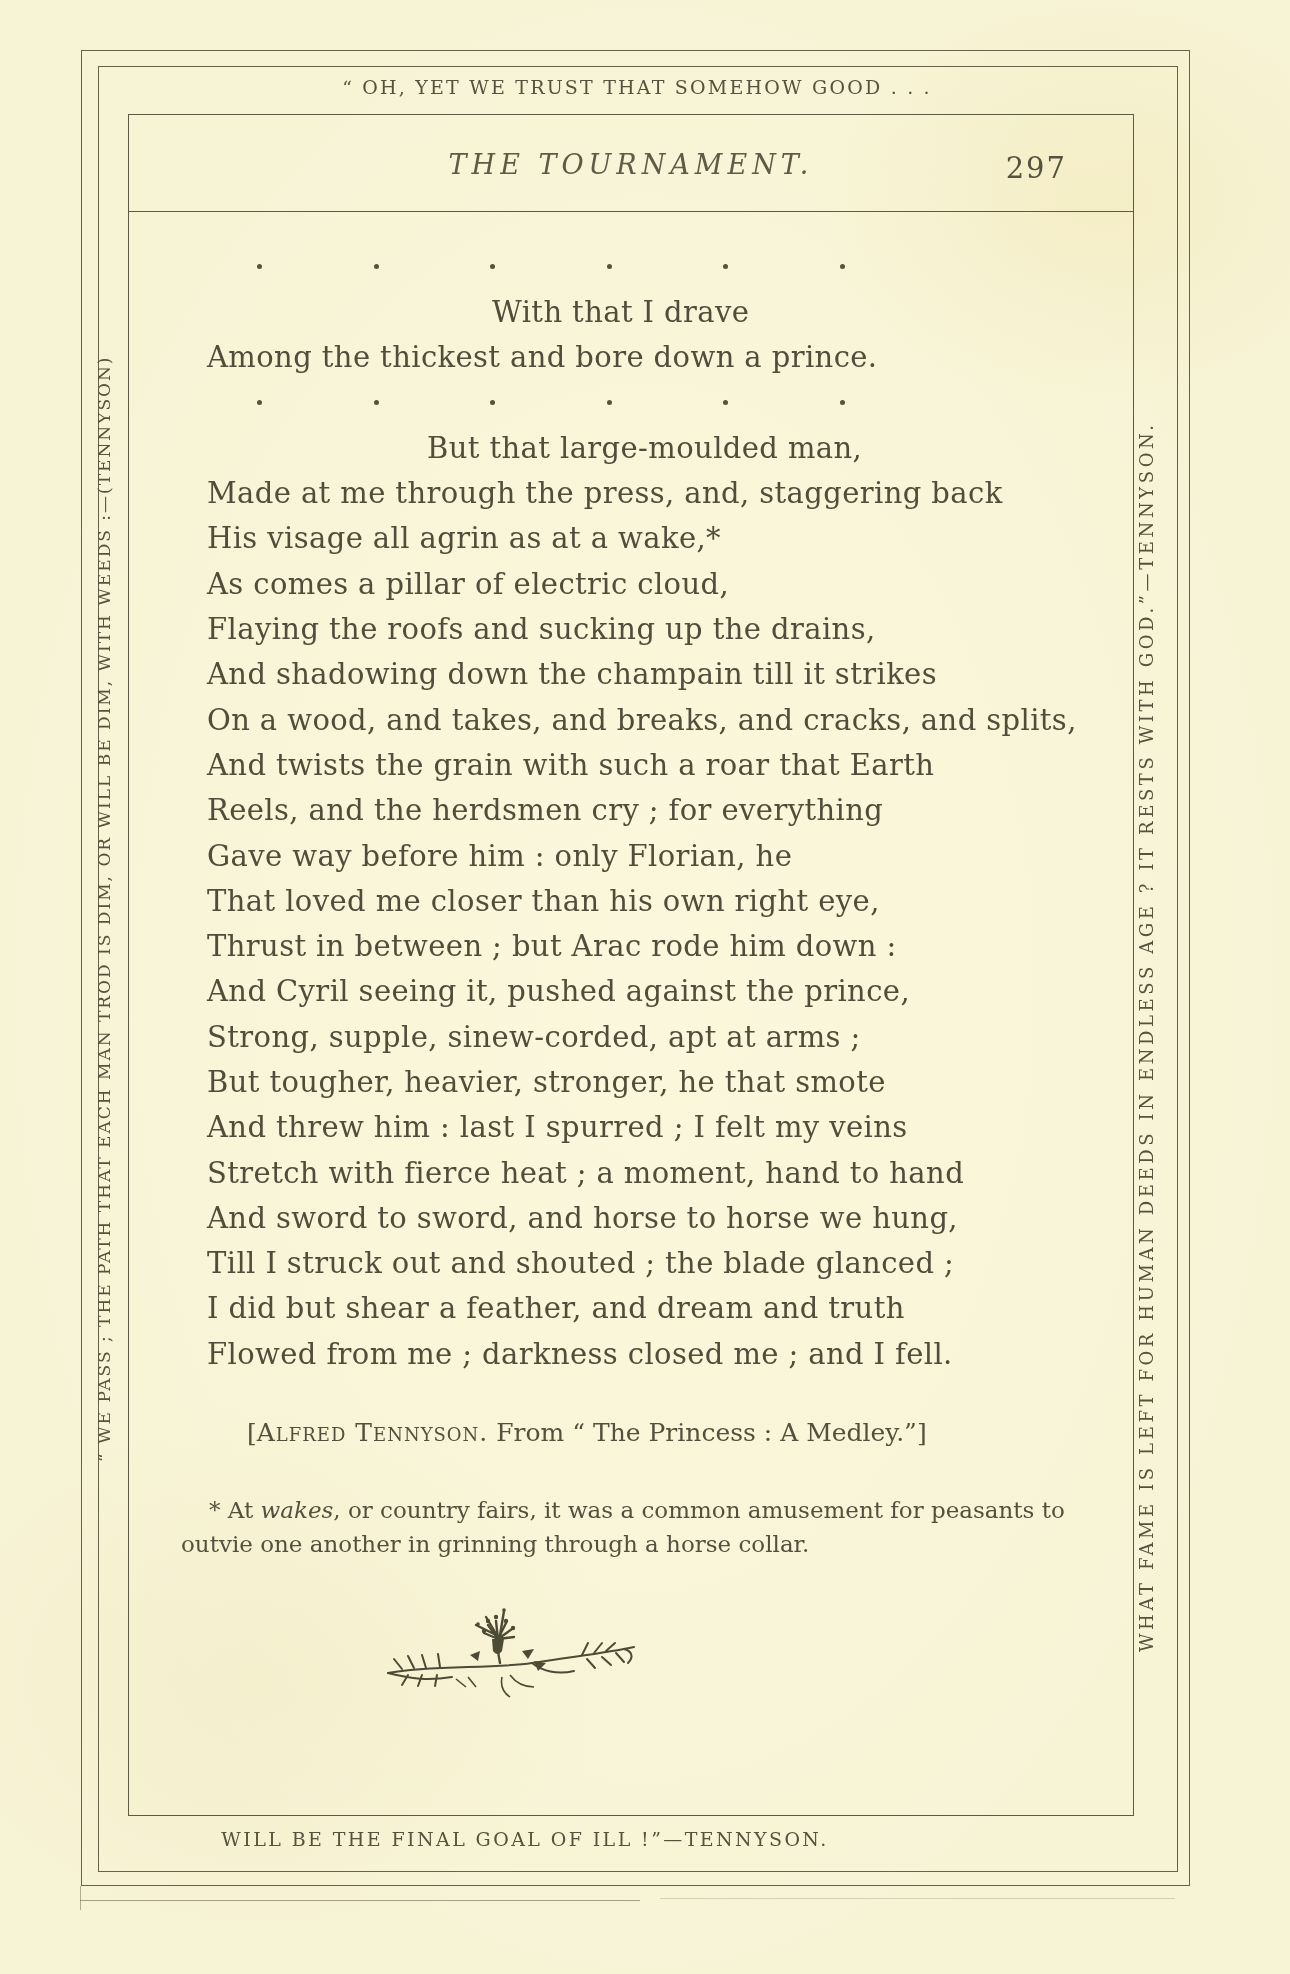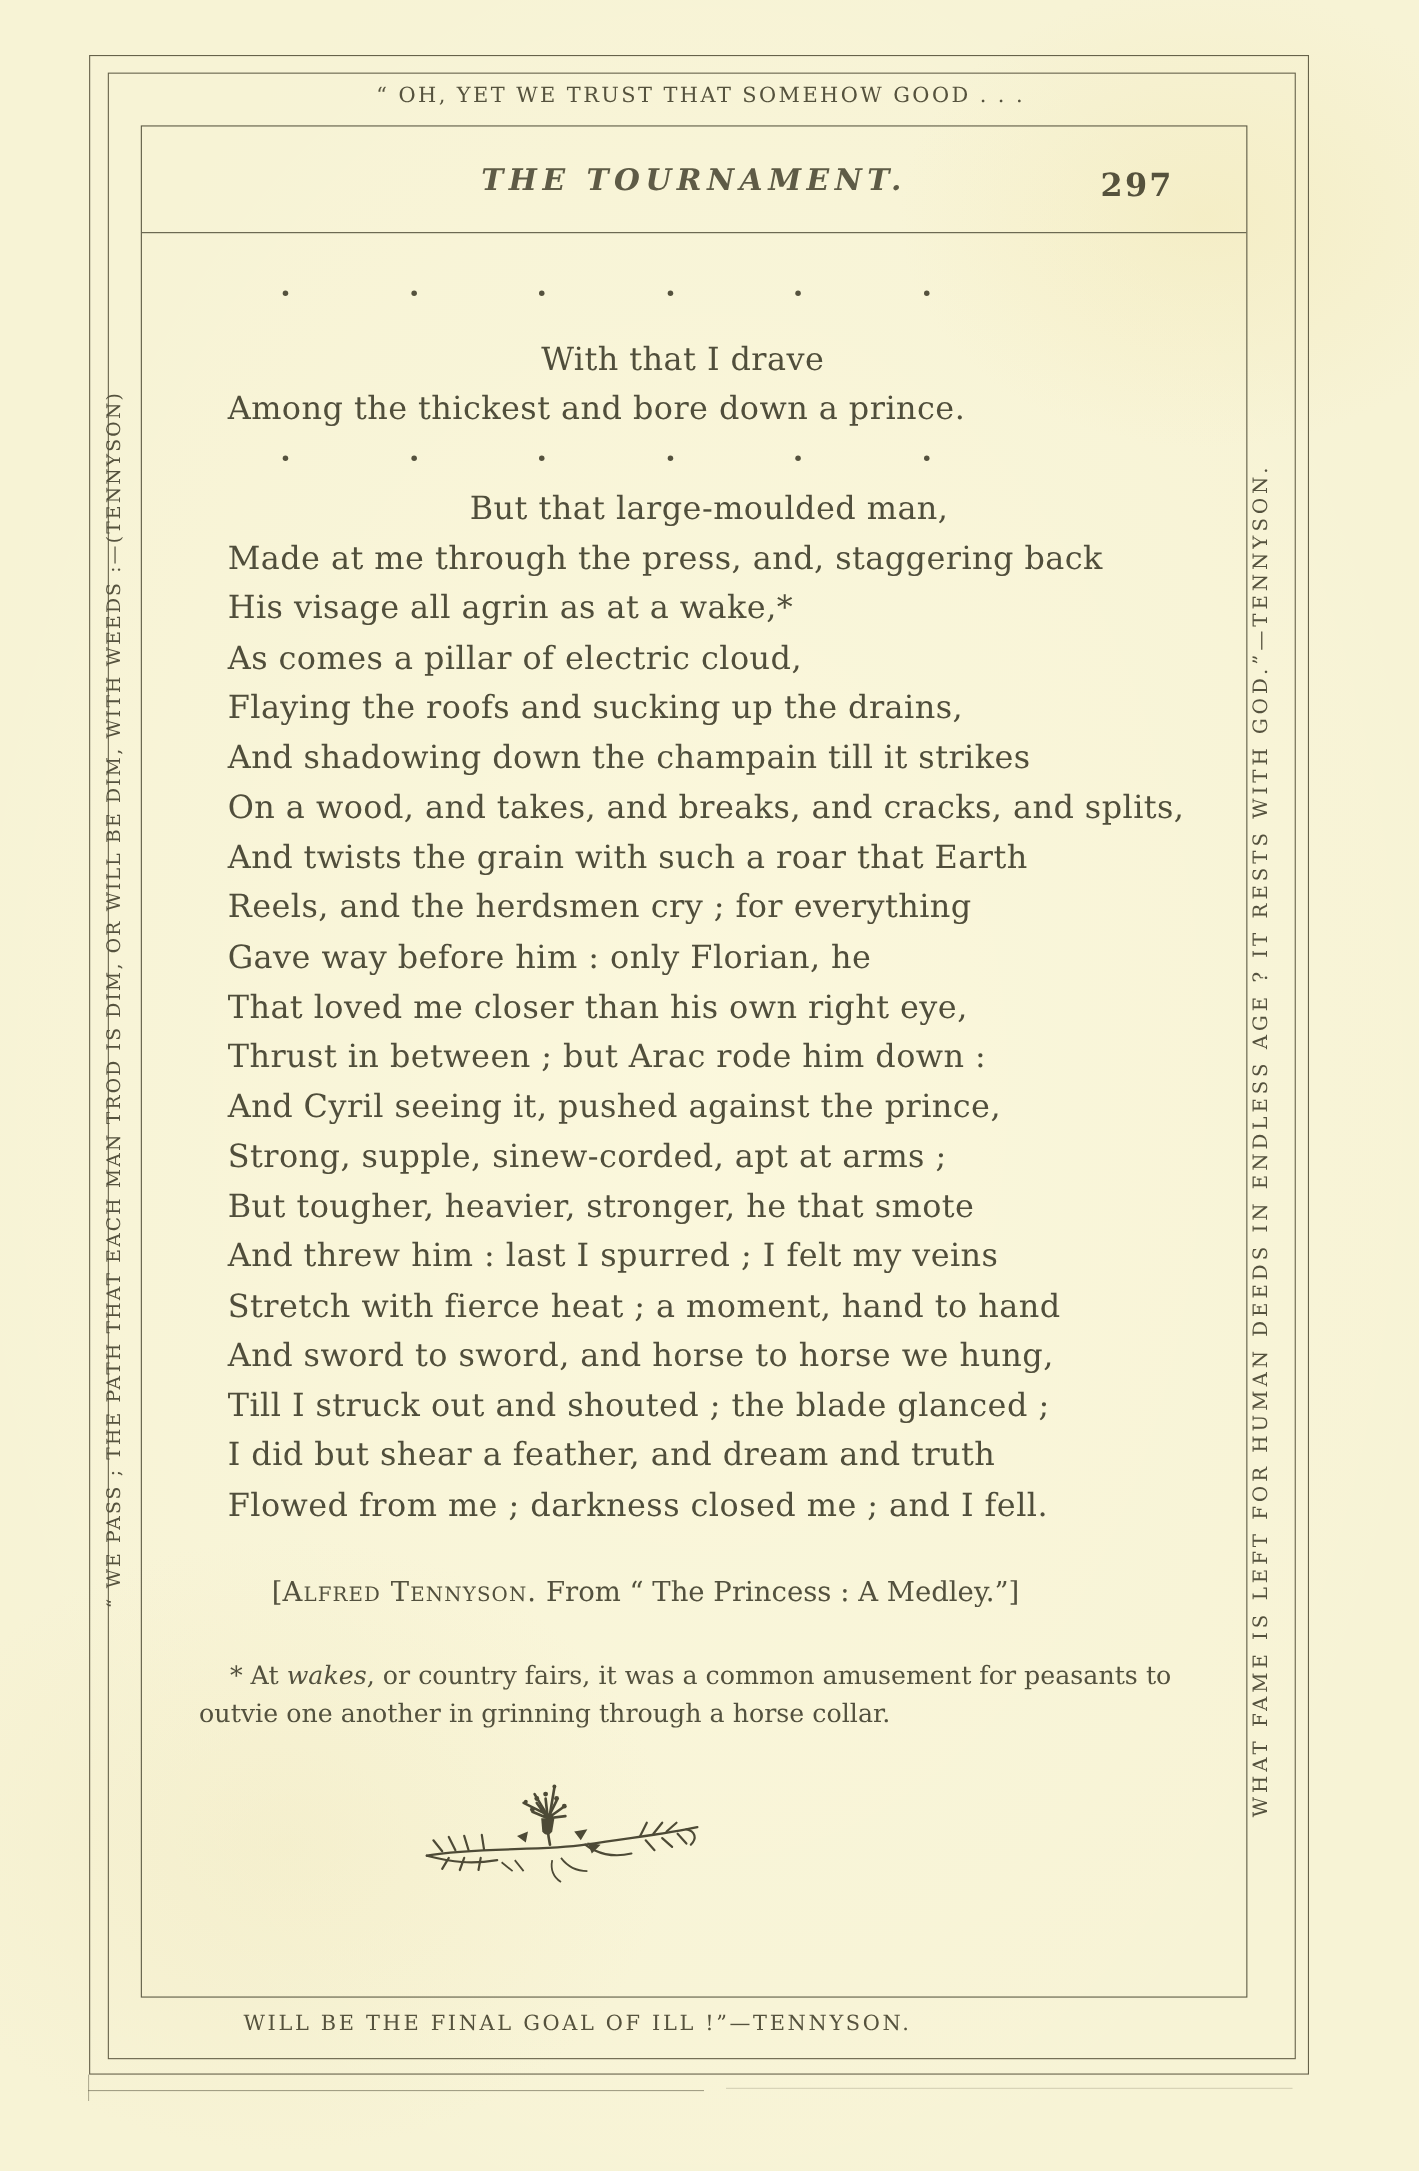--- a/index.html
+++ b/index.html
@@ -20,21 +20,21 @@
 
   .header-quote {
     position:absolute; left:98px; top:76px; width:1078px; text-align:center;
     font-size:19px; letter-spacing:2.2px; color:#55523d; white-space:nowrap;
   }
   .footer-quote {
     position:absolute; left:98px; top:1828px; width:854px; text-align:center;
     font-size:19px; letter-spacing:2.4px; color:#55523d; white-space:nowrap;
   }
 
-  .title-row { position:relative; height:96px; border-bottom:1.4px solid #5d5a44;font-weight:bold; }
+  .title-row { position:relative; height:96px; border-bottom:1.4px solid #5d5a44; }
   .page-title {
     position:absolute; left:0; right:0; top:34px; text-align:center;
     font-style:italic; font-size:27px; letter-spacing:5px; color:#5e5b46; white-space:nowrap;
   }
   .page-number { position:absolute; right:66px; top:36px; font-size:29px; letter-spacing:2px; color:#55523d; }
 
   .poem { padding:32px 0 0 78px; }
   .poem-line { height:45.3px; display:flex; align-items:center; font-size:29px; letter-spacing:.4px; color:#504e3b; white-space:nowrap; }
   .dots-row span { display:flex; justify-content:space-between; align-items:center; width:588px; margin-left:50px; height:100%; }
   .dot { display:block; width:5px; height:5px; border-radius:50%; background:#55523e; }
@@ -82,21 +82,21 @@
         <div class="poem-line dots-row">
           <span>
             <i class="dot"></i>
             <i class="dot"></i>
             <i class="dot"></i>
             <i class="dot"></i>
             <i class="dot"></i>
             <i class="dot"></i>
           </span>
         </div>
-        <div class="poem-line" style="padding-left: 285px; margin-top: 14px;">
+        <div class="poem-line" style="padding-left: 285px;">
           <span>With that I drave</span>
         </div>
         <div class="poem-line">
           <span>Among the thickest and bore down a prince.</span>
         </div>
         <div class="poem-line dots-row">
           <span>
             <i class="dot"></i>
             <i class="dot"></i>
             <i class="dot"></i>

